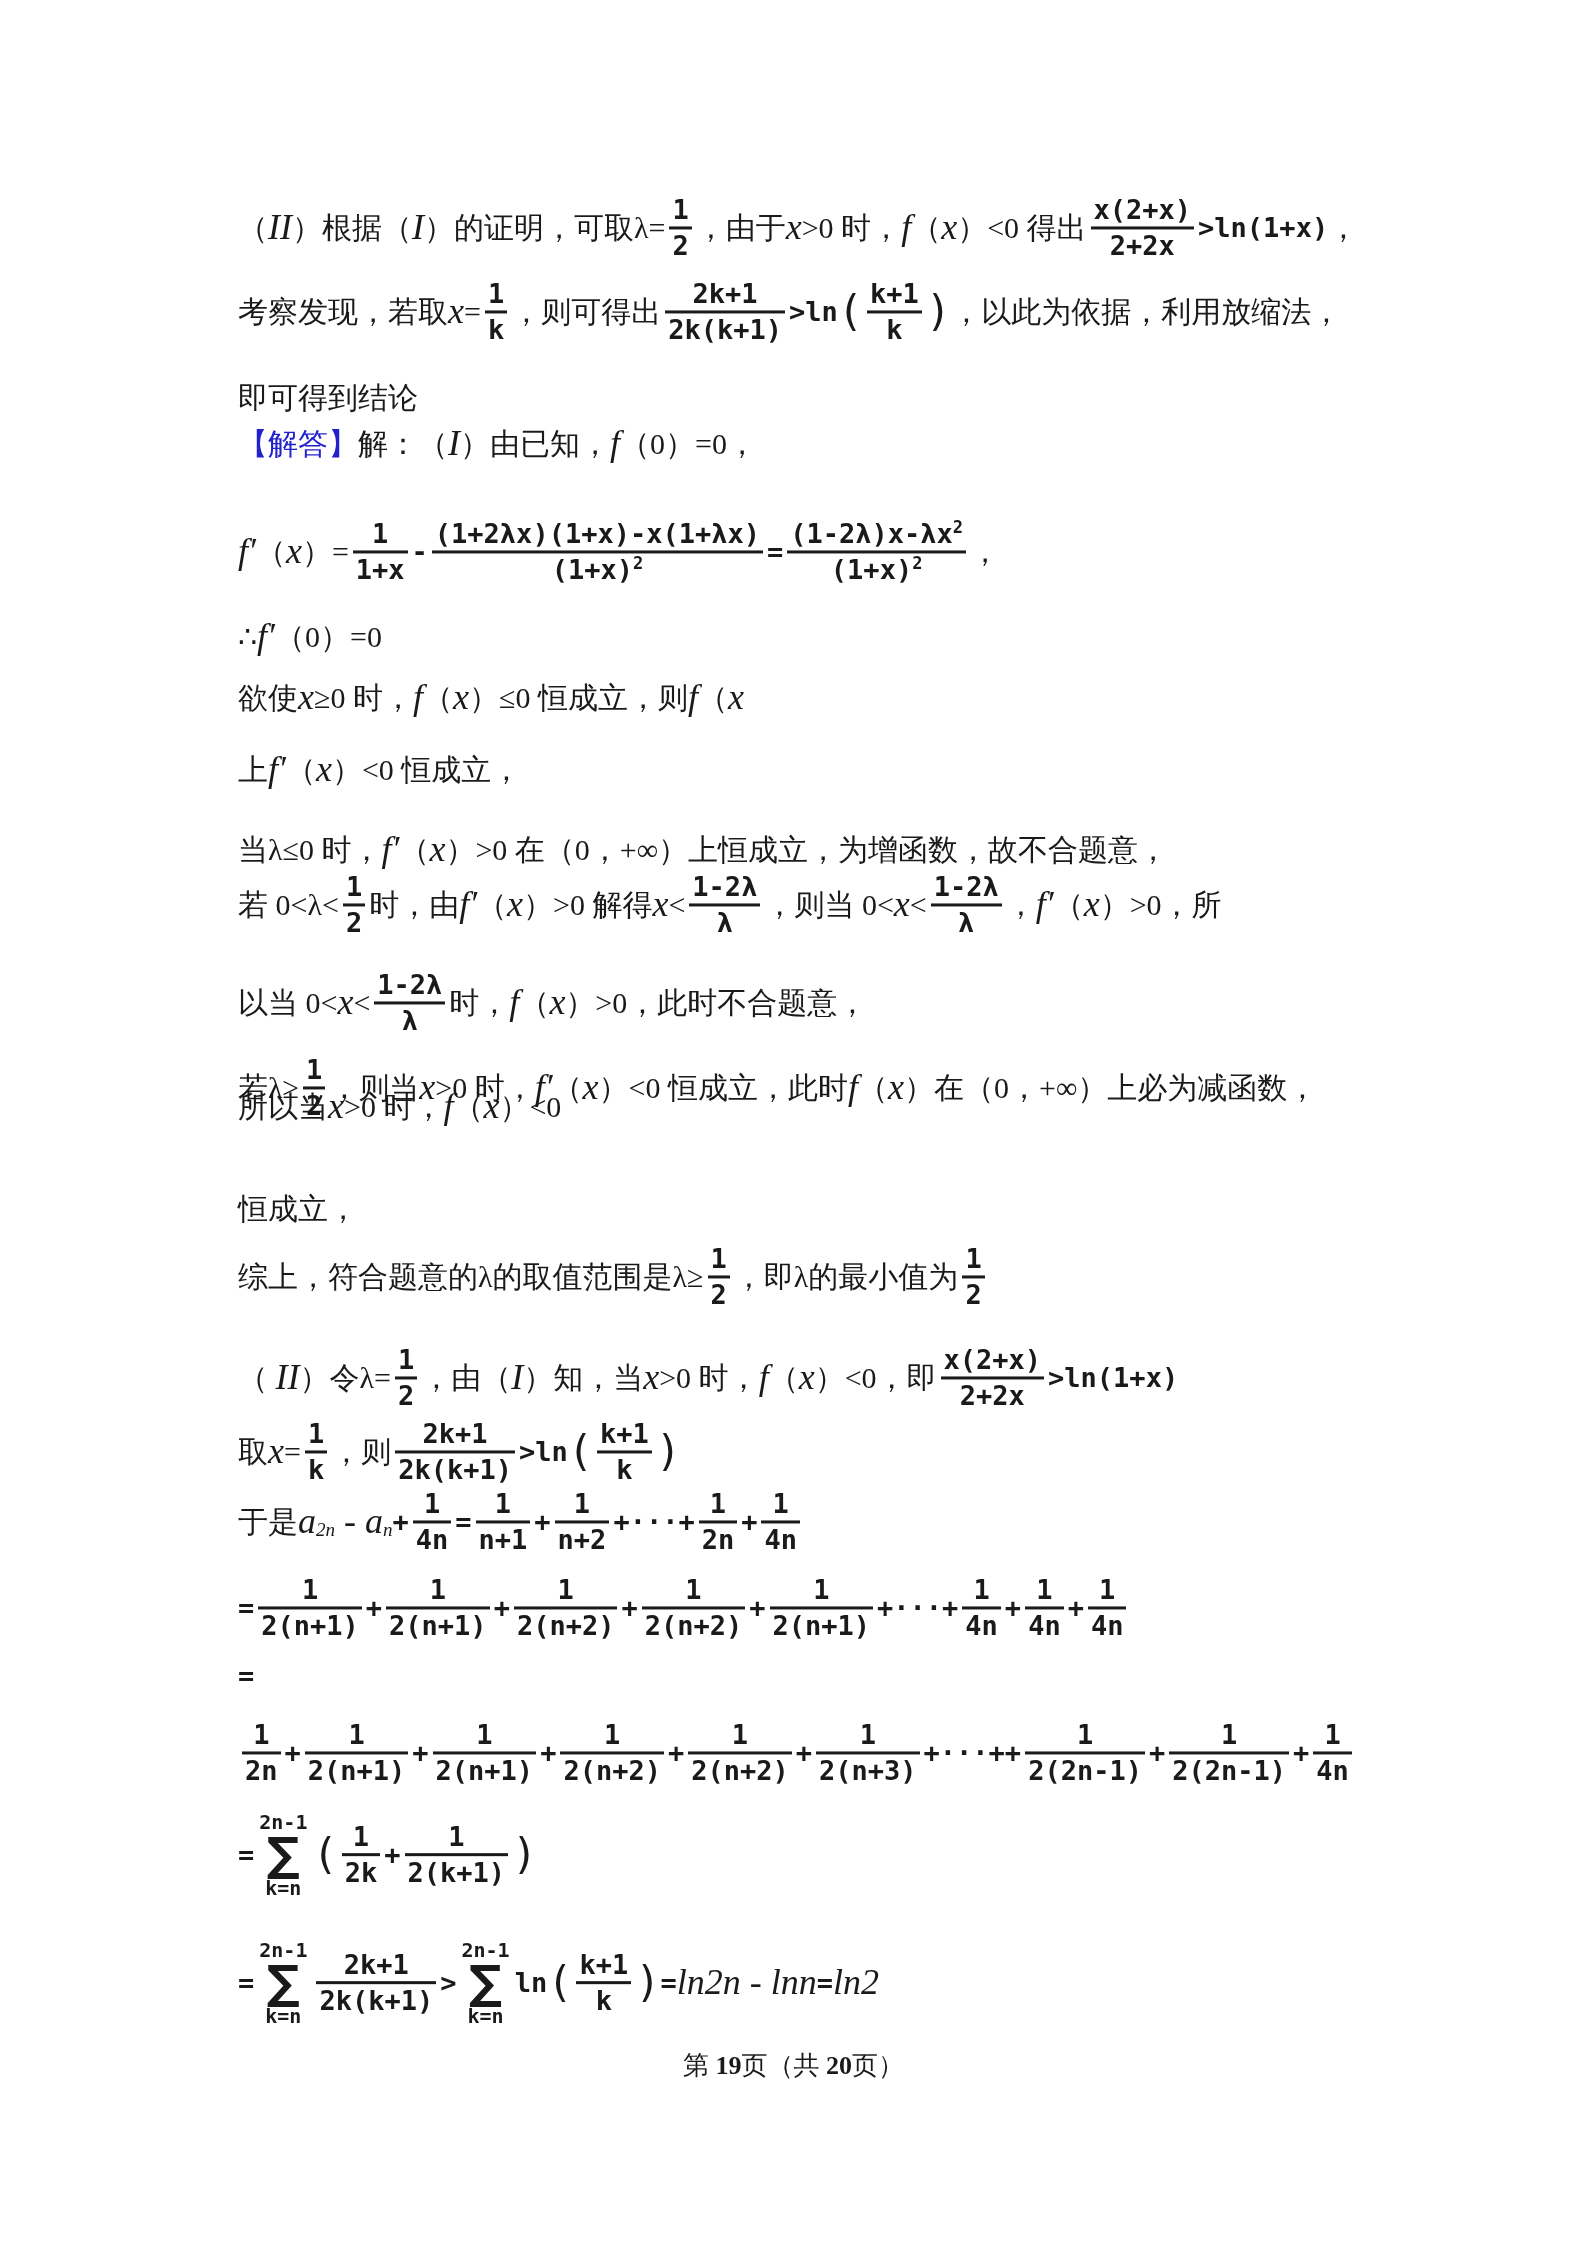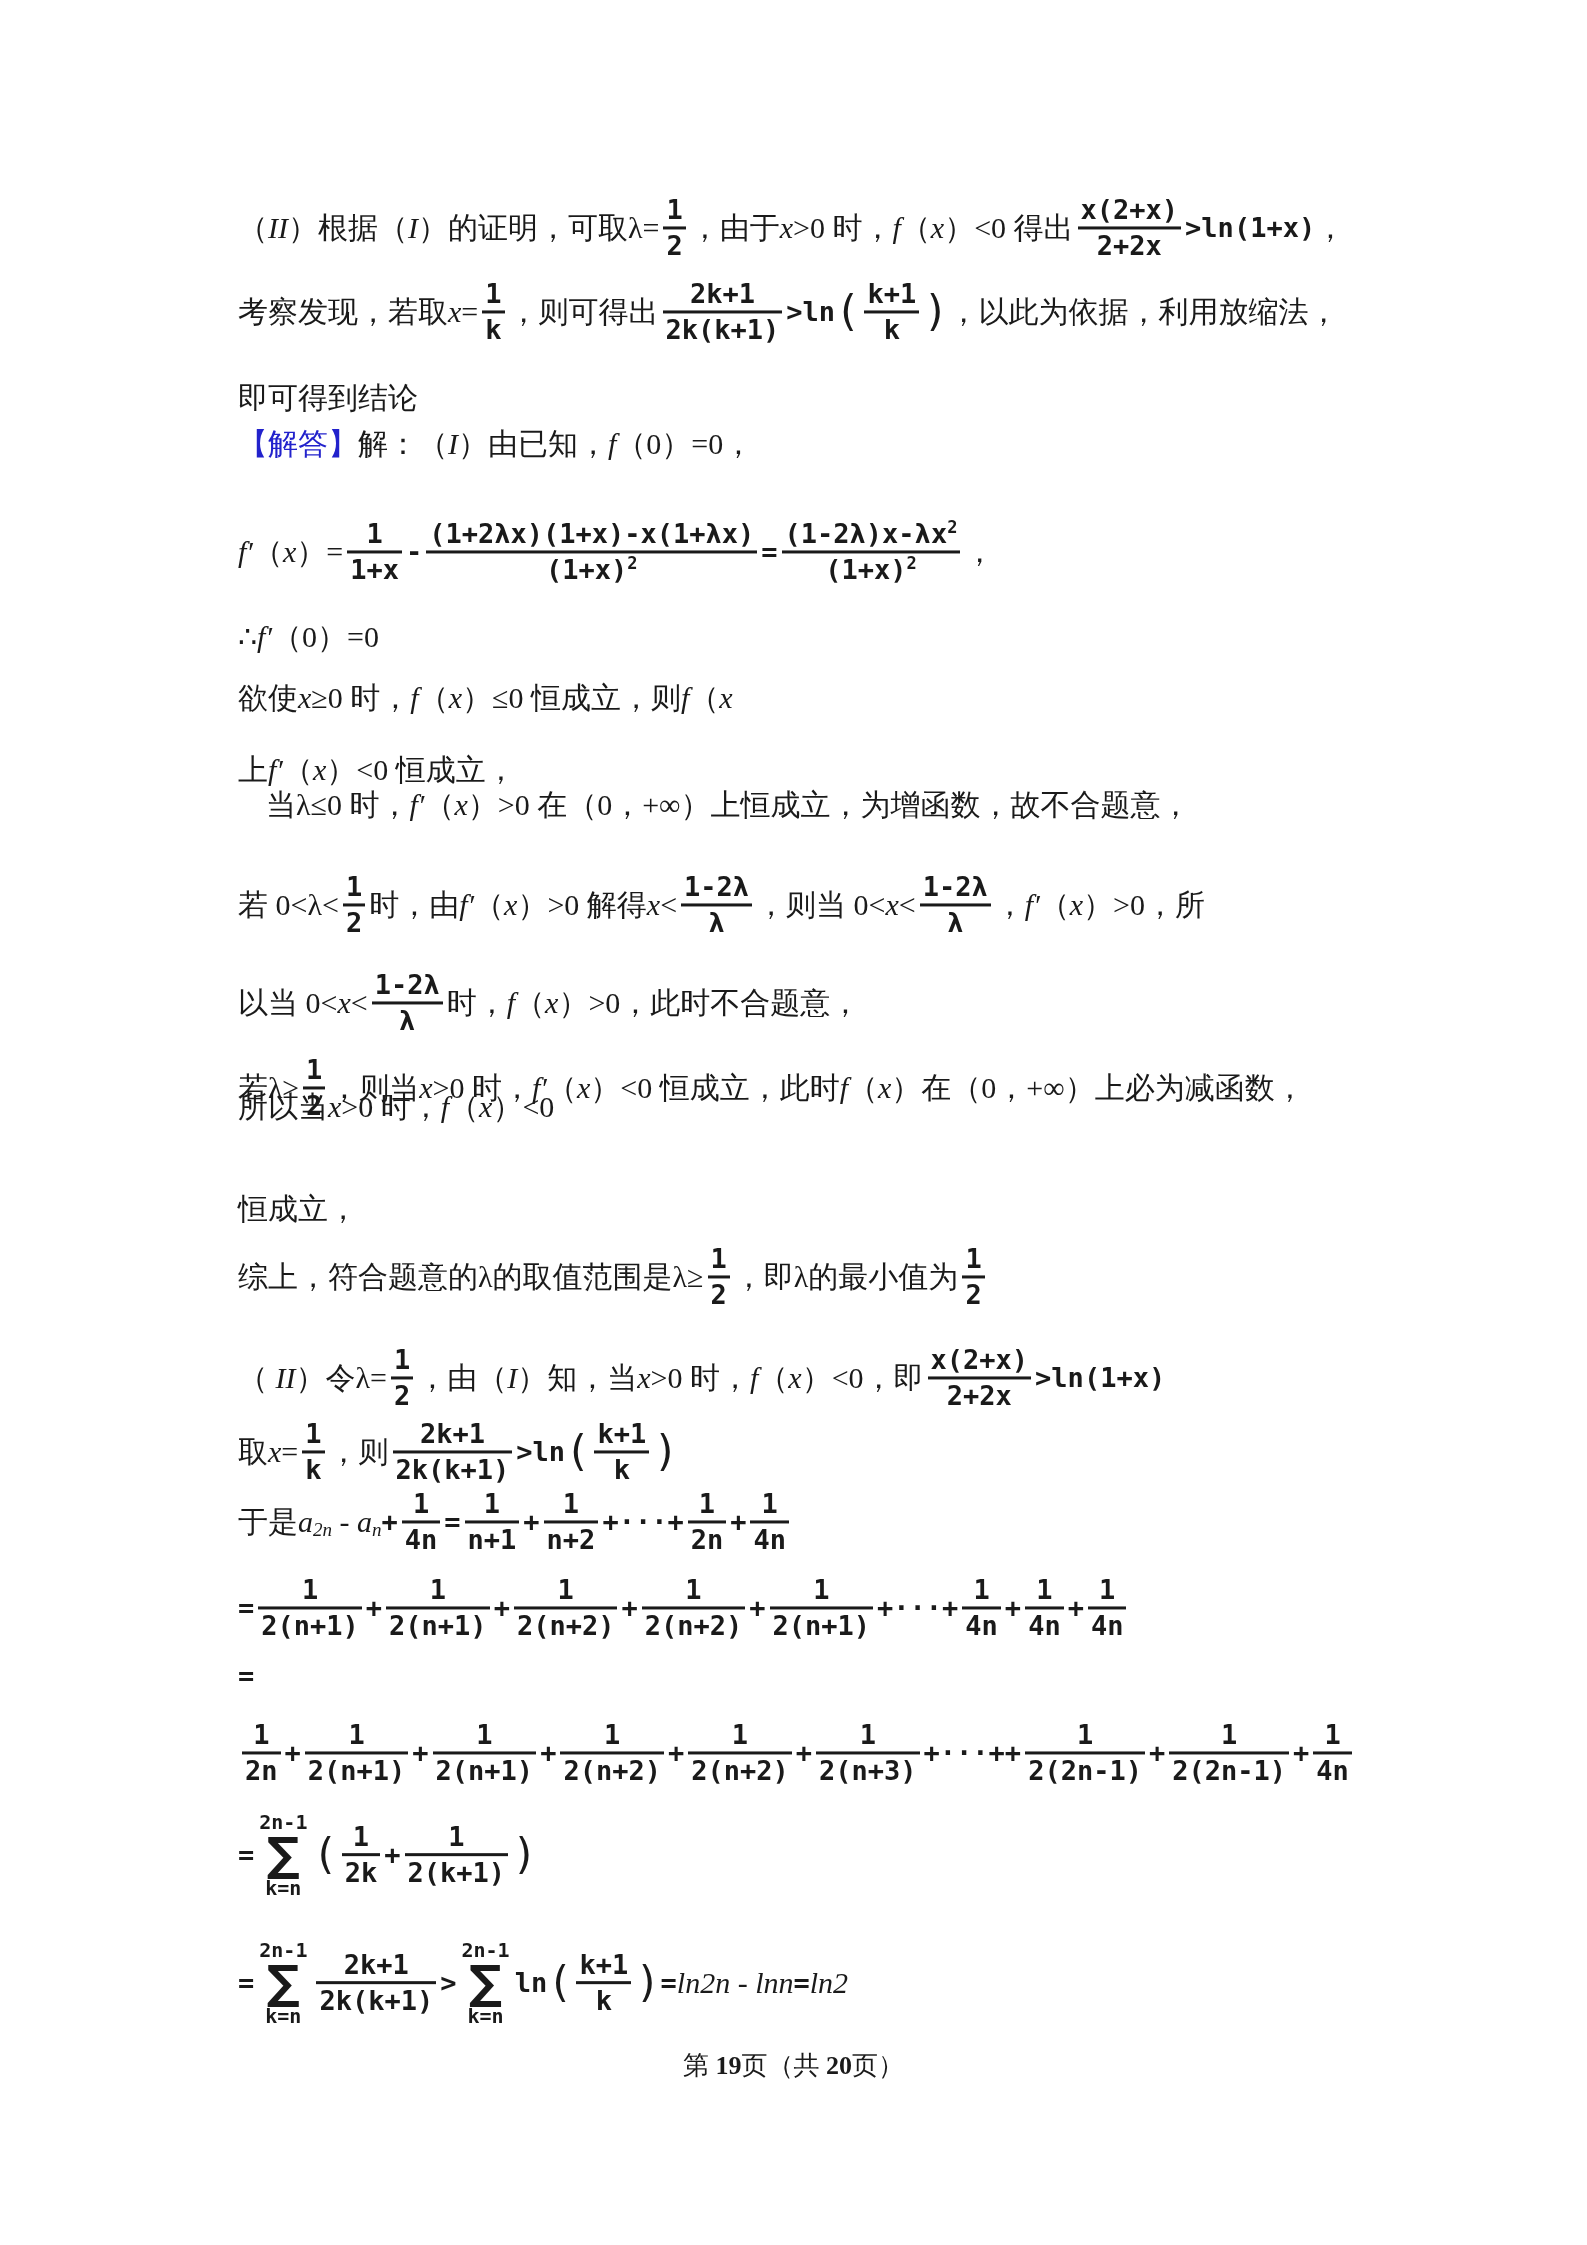--- a/index.html
+++ b/index.html
@@ -21,21 +21,21 @@
   }
   .footer-line{
     left:0;right:0;
     justify-content:center;
   }
   .footer-line .zh{font-size:26px;}
   .zh{font-size:30px;line-height:1.2;}
   .bold{font-weight:bold;}
   .blue{color:var(--blue,#2222cc);}
   .it{
-    font-size:30px;line-height:1.2;
+    font-size:36px;line-height:1.2;
     font-style:italic;
     font-family:"Liberation Serif","DejaVu Serif",serif;
   }
   .mm{
     font-family:"DejaVu Sans Mono","Liberation Mono",monospace;
     font-weight:bold;
     font-size:27px;line-height:1.15;
   }
   .bigp{
     font-family:"DejaVu Sans Mono","Liberation Mono",monospace;
@@ -93,21 +93,21 @@
 
 <div class="page">
     <div class="line" style="top: 228px;"><span class="zh">（</span><span class="it">II</span><span class="zh">）根据（</span><span class="it">I</span><span class="zh">）的证明，可取λ=</span><span class="frac"><span class="fn"><span class="mm">1</span></span><span class="fbar"></span><span class="fd"><span class="mm">2</span></span></span><span class="zh">，由于</span><span class="it">x</span><span class="zh">&gt;0 时，</span><span class="it">f</span><span class="zh">（</span><span class="it">x</span><span class="zh">）&lt;0 得出</span><span class="frac"><span class="fn"><span class="mm">x(2+x)</span></span><span class="fbar"></span><span class="fd"><span class="mm">2+2x</span></span></span><span class="mm">&gt;ln(1+x)</span><span class="zh">，</span></div>
     <div class="line" style="top: 312px;"><span class="zh">考察发现，若取</span><span class="it">x</span><span class="zh">=</span><span class="frac"><span class="fn"><span class="mm">1</span></span><span class="fbar"></span><span class="fd"><span class="mm">k</span></span></span><span class="zh">，则可得出</span><span class="frac"><span class="fn"><span class="mm">2k+1</span></span><span class="fbar"></span><span class="fd"><span class="mm">2k(k+1)</span></span></span><span class="mm">&gt;ln</span><span class="bigp">(</span><span class="frac"><span class="fn"><span class="mm">k+1</span></span><span class="fbar"></span><span class="fd"><span class="mm">k</span></span></span><span class="bigp">)</span><span class="zh">，以此为依据，利用放缩法，</span></div>
     <div class="line" style="top: 398px;"><span class="zh">即可得到结论</span></div>
     <div class="line" style="top: 444px;"><span class="zh blue">【解答】</span><span class="zh">解：（</span><span class="it">I</span><span class="zh">）由已知，</span><span class="it">f</span><span class="zh">（0）=0，</span></div>
     <div class="line" style="top: 552px;"><span class="it">f′</span><span class="zh">（</span><span class="it">x</span><span class="zh">）=</span><span class="frac"><span class="fn"><span class="mm">1</span></span><span class="fbar"></span><span class="fd"><span class="mm">1+x</span></span></span><span class="mm">-</span><span class="frac"><span class="fn"><span class="mm">(1+2λx)(1+x)-x(1+λx)</span></span><span class="fbar"></span><span class="fd"><span class="mm">(1+x)</span><span class="msup">2</span></span></span><span class="mm">=</span><span class="frac"><span class="fn"><span class="mm">(1-2λ)x-λx</span><span class="msup">2</span></span><span class="fbar"></span><span class="fd"><span class="mm">(1+x)</span><span class="msup">2</span></span></span><span class="zh">，</span></div>
     <div class="line" style="top: 637px;"><span class="zh">∴</span><span class="it">f′</span><span class="zh">（0）=0</span></div>
     <div class="line" style="top: 698px;"><span class="zh">欲使</span><span class="it">x</span><span class="zh">≥0 时，</span><span class="it">f</span><span class="zh">（</span><span class="it">x</span><span class="zh">）≤0 恒成立，则</span><span class="it">f</span><span class="zh">（</span><span class="it">x</span></div>
     <div class="line" style="top: 770px;"><span class="zh">上</span><span class="it">f′</span><span class="zh">（</span><span class="it">x</span><span class="zh">）&lt;0 恒成立，</span></div>
-    <div class="line" style="top: 805px; margin-left: 28px;"><span class="zh">当λ≤0 时，</span><span class="it">f′</span><span class="zh">（</span><span class="it">x</span><span class="zh">）&gt;0 在（0，+∞）上恒成立，为增函数，故不合题意，</span></div>
+    <div class="line" style="top: 850px;"><span class="zh">当λ≤0 时，</span><span class="it">f′</span><span class="zh">（</span><span class="it">x</span><span class="zh">）&gt;0 在（0，+∞）上恒成立，为增函数，故不合题意，</span></div>
     <div class="line" style="top: 905px;"><span class="zh">若 0&lt;λ&lt;</span><span class="frac"><span class="fn"><span class="mm">1</span></span><span class="fbar"></span><span class="fd"><span class="mm">2</span></span></span><span class="zh">时，由</span><span class="it">f′</span><span class="zh">（</span><span class="it">x</span><span class="zh">）&gt;0 解得</span><span class="it">x</span><span class="zh">&lt;</span><span class="frac"><span class="fn"><span class="mm">1-2λ</span></span><span class="fbar"></span><span class="fd"><span class="mm">λ</span></span></span><span class="zh">，则当 0&lt;</span><span class="it">x</span><span class="zh">&lt;</span><span class="frac"><span class="fn"><span class="mm">1-2λ</span></span><span class="fbar"></span><span class="fd"><span class="mm">λ</span></span></span><span class="zh">，</span><span class="it">f′</span><span class="zh">（</span><span class="it">x</span><span class="zh">）&gt;0，所</span></div>
     <div class="line" style="top: 1003px;"><span class="zh">以当 0&lt;</span><span class="it">x</span><span class="zh">&lt;</span><span class="frac"><span class="fn"><span class="mm">1-2λ</span></span><span class="fbar"></span><span class="fd"><span class="mm">λ</span></span></span><span class="zh">时，</span><span class="it">f</span><span class="zh">（</span><span class="it">x</span><span class="zh">）&gt;0，此时不合题意，</span></div>
     <div class="line" style="top: 1088px;"><span class="zh">若λ≥</span><span class="frac"><span class="fn"><span class="mm">1</span></span><span class="fbar"></span><span class="fd"><span class="mm">2</span></span></span><span class="zh">，则当</span><span class="it">x</span><span class="zh">&gt;0 时，</span><span class="it">f′</span><span class="zh">（</span><span class="it">x</span><span class="zh">）&lt;0 恒成立，此时</span><span class="it">f</span><span class="zh">（</span><span class="it">x</span><span class="zh">）在（0，+∞）上必为减函数，</span></div>
     <div class="line" style="top: 1107px;"><span class="zh">所以当</span><span class="it">x</span><span class="zh">&gt;0 时，</span><span class="it">f</span><span class="zh">（</span><span class="it">x</span><span class="zh">）&lt;0</span></div>
     <div class="line" style="top: 1209px;"><span class="zh">恒成立，</span></div>
     <div class="line" style="top: 1277px;"><span class="zh">综上，符合题意的λ的取值范围是λ≥</span><span class="frac"><span class="fn"><span class="mm">1</span></span><span class="fbar"></span><span class="fd"><span class="mm">2</span></span></span><span class="zh">，即λ的最小值为</span><span class="frac"><span class="fn"><span class="mm">1</span></span><span class="fbar"></span><span class="fd"><span class="mm">2</span></span></span></div>
     <div class="line" style="top: 1378px;"><span class="zh">（ </span><span class="it">II</span><span class="zh">）令λ=</span><span class="frac"><span class="fn"><span class="mm">1</span></span><span class="fbar"></span><span class="fd"><span class="mm">2</span></span></span><span class="zh">，由（</span><span class="it">I</span><span class="zh">）知，当</span><span class="it">x</span><span class="zh">&gt;0 时，</span><span class="it">f</span><span class="zh">（</span><span class="it">x</span><span class="zh">）&lt;0，即</span><span class="frac"><span class="fn"><span class="mm">x(2+x)</span></span><span class="fbar"></span><span class="fd"><span class="mm">2+2x</span></span></span><span class="mm">&gt;ln(1+x)</span></div>
     <div class="line" style="top: 1452px;"><span class="zh">取</span><span class="it">x</span><span class="zh">=</span><span class="frac"><span class="fn"><span class="mm">1</span></span><span class="fbar"></span><span class="fd"><span class="mm">k</span></span></span><span class="zh">，则</span><span class="frac"><span class="fn"><span class="mm">2k+1</span></span><span class="fbar"></span><span class="fd"><span class="mm">2k(k+1)</span></span></span><span class="mm">&gt;ln</span><span class="bigp">(</span><span class="frac"><span class="fn"><span class="mm">k+1</span></span><span class="fbar"></span><span class="fd"><span class="mm">k</span></span></span><span class="bigp">)</span></div>
     <div class="line" style="top: 1522px;"><span class="zh">于是</span><span class="it">a</span><span class="msub">2n</span><span class="it"> - </span><span class="it">a</span><span class="msub">n</span><span class="mm">+</span><span class="frac"><span class="fn"><span class="mm">1</span></span><span class="fbar"></span><span class="fd"><span class="mm">4n</span></span></span><span class="mm">=</span><span class="frac"><span class="fn"><span class="mm">1</span></span><span class="fbar"></span><span class="fd"><span class="mm">n+1</span></span></span><span class="mm">+</span><span class="frac"><span class="fn"><span class="mm">1</span></span><span class="fbar"></span><span class="fd"><span class="mm">n+2</span></span></span><span class="mm">+···+</span><span class="frac"><span class="fn"><span class="mm">1</span></span><span class="fbar"></span><span class="fd"><span class="mm">2n</span></span></span><span class="mm">+</span><span class="frac"><span class="fn"><span class="mm">1</span></span><span class="fbar"></span><span class="fd"><span class="mm">4n</span></span></span></div>
     <div class="line" style="top: 1608px;"><span class="mm">=</span><span class="frac"><span class="fn"><span class="mm">1</span></span><span class="fbar"></span><span class="fd"><span class="mm">2(n+1)</span></span></span><span class="mm">+</span><span class="frac"><span class="fn"><span class="mm">1</span></span><span class="fbar"></span><span class="fd"><span class="mm">2(n+1)</span></span></span><span class="mm">+</span><span class="frac"><span class="fn"><span class="mm">1</span></span><span class="fbar"></span><span class="fd"><span class="mm">2(n+2)</span></span></span><span class="mm">+</span><span class="frac"><span class="fn"><span class="mm">1</span></span><span class="fbar"></span><span class="fd"><span class="mm">2(n+2)</span></span></span><span class="mm">+</span><span class="frac"><span class="fn"><span class="mm">1</span></span><span class="fbar"></span><span class="fd"><span class="mm">2(n+1)</span></span></span><span class="mm">+···+</span><span class="frac"><span class="fn"><span class="mm">1</span></span><span class="fbar"></span><span class="fd"><span class="mm">4n</span></span></span><span class="mm">+</span><span class="frac"><span class="fn"><span class="mm">1</span></span><span class="fbar"></span><span class="fd"><span class="mm">4n</span></span></span><span class="mm">+</span><span class="frac"><span class="fn"><span class="mm">1</span></span><span class="fbar"></span><span class="fd"><span class="mm">4n</span></span></span></div>

